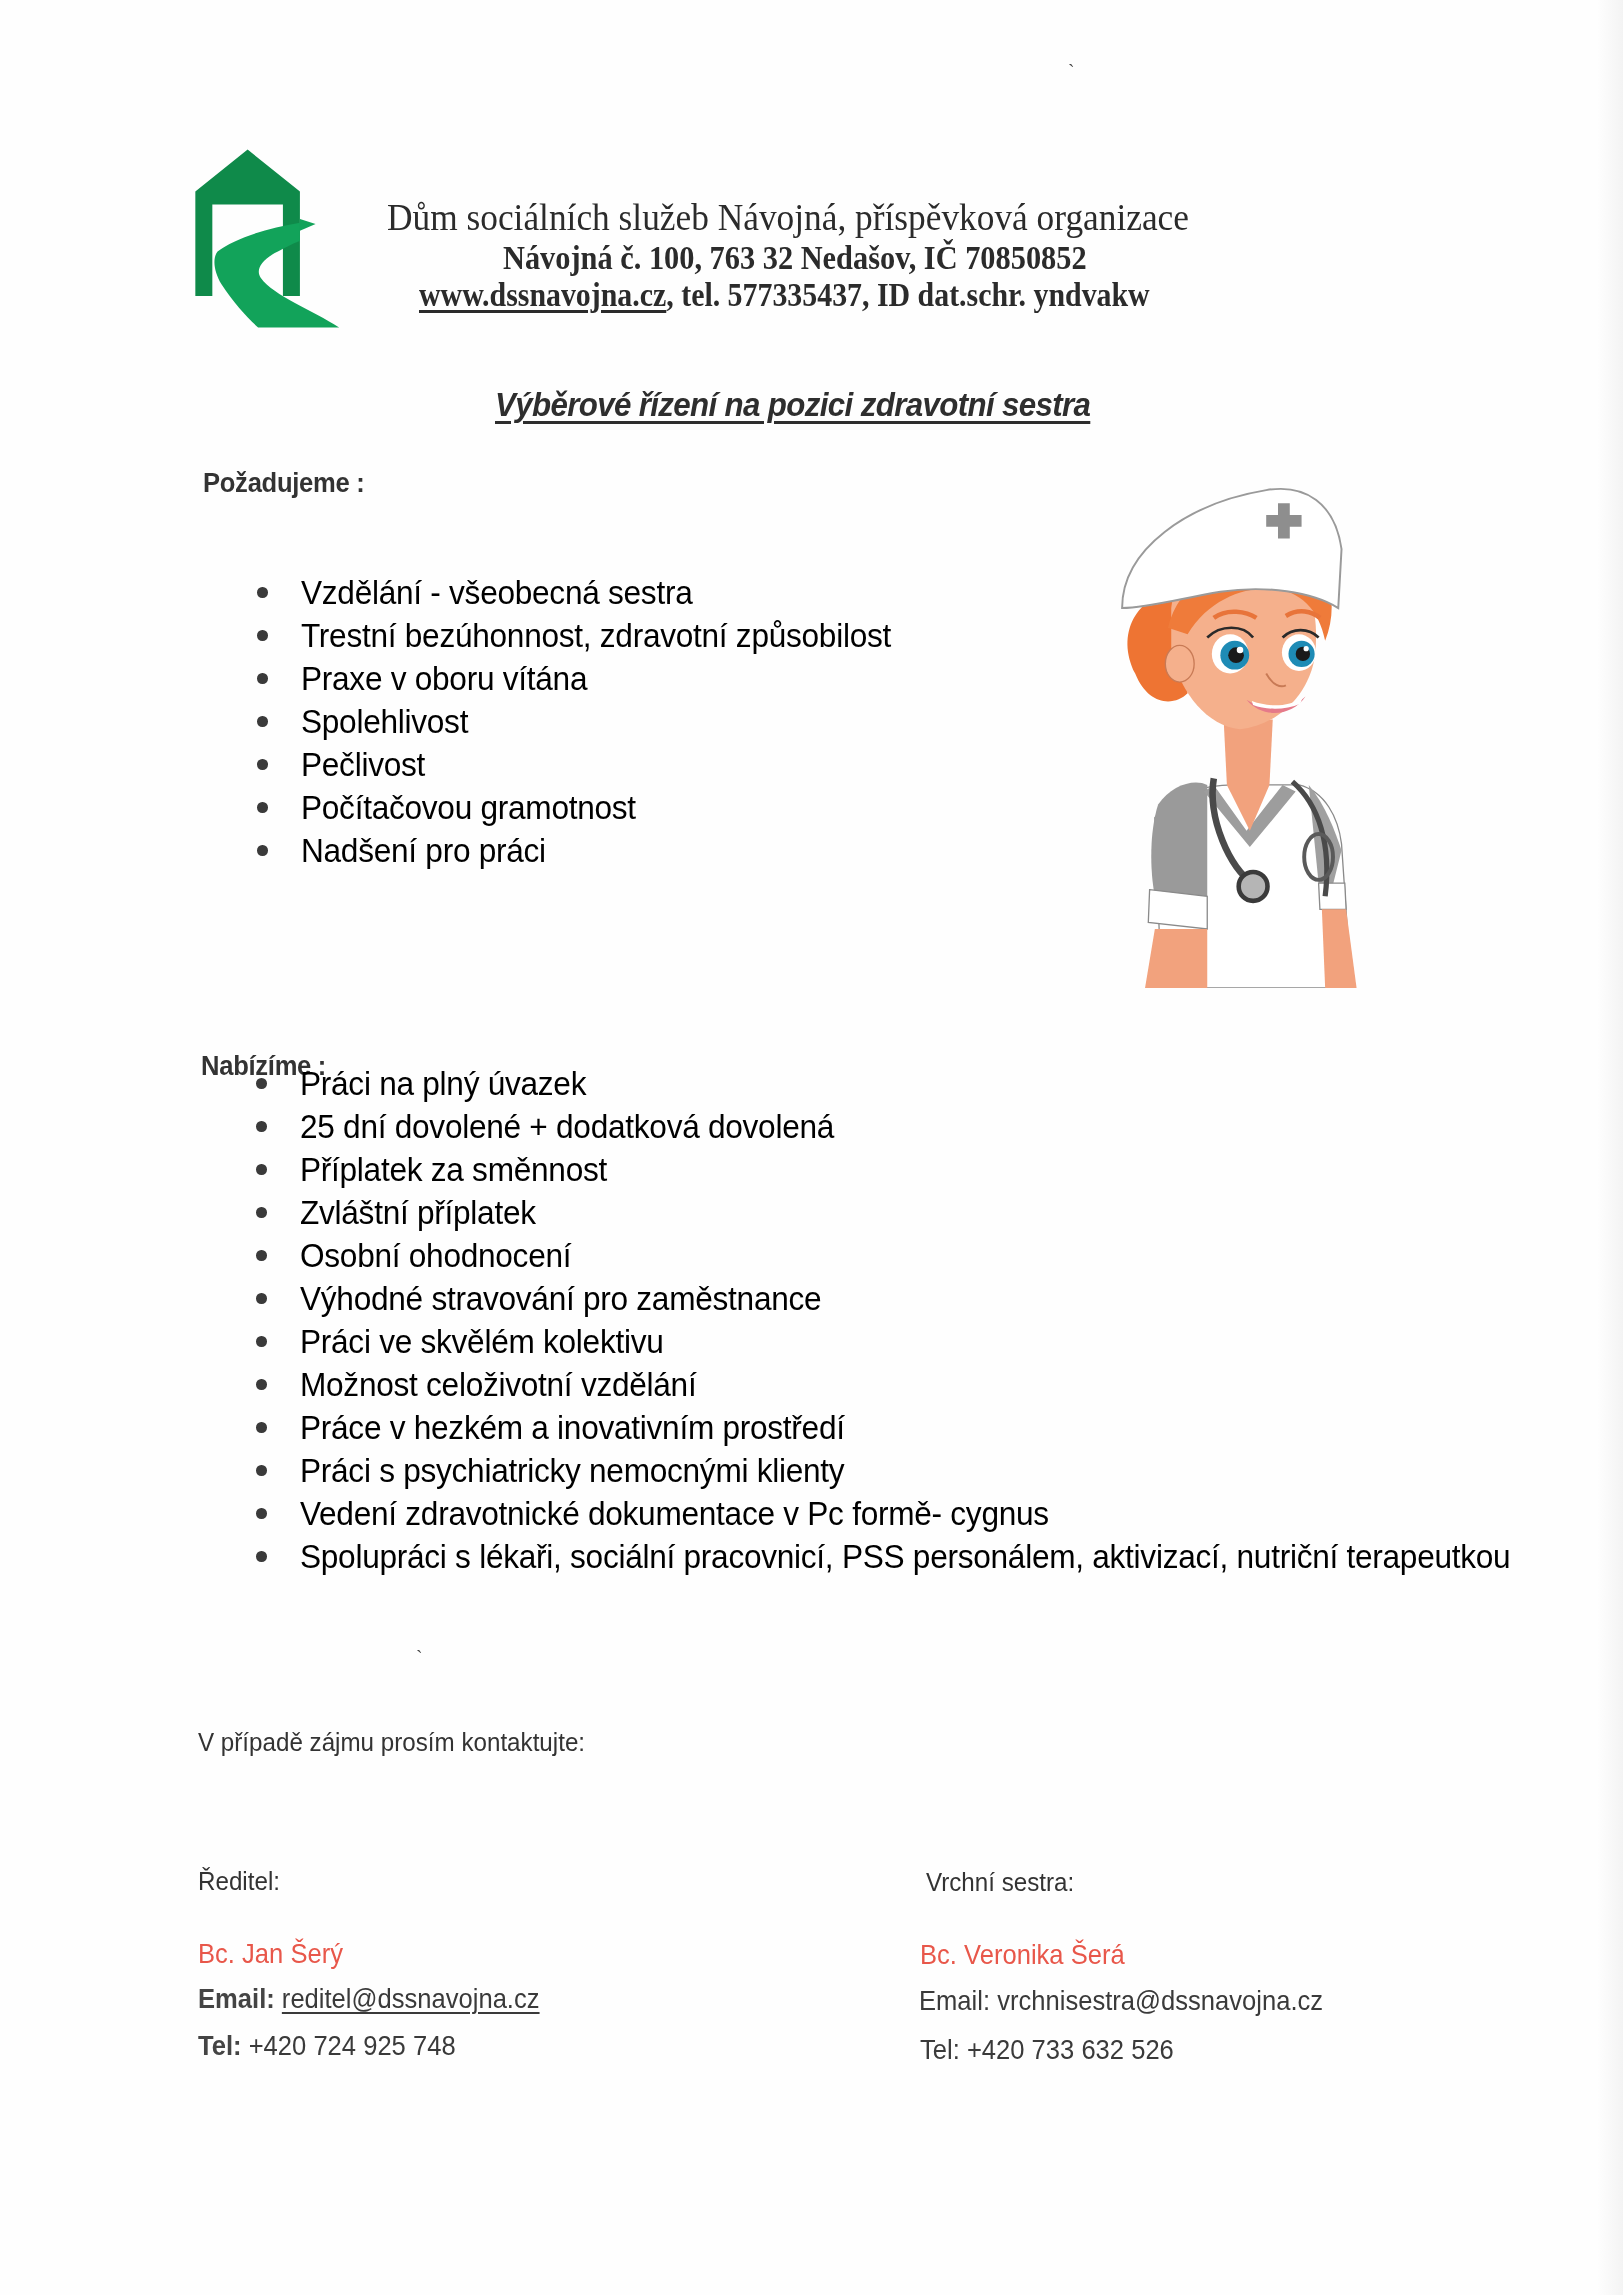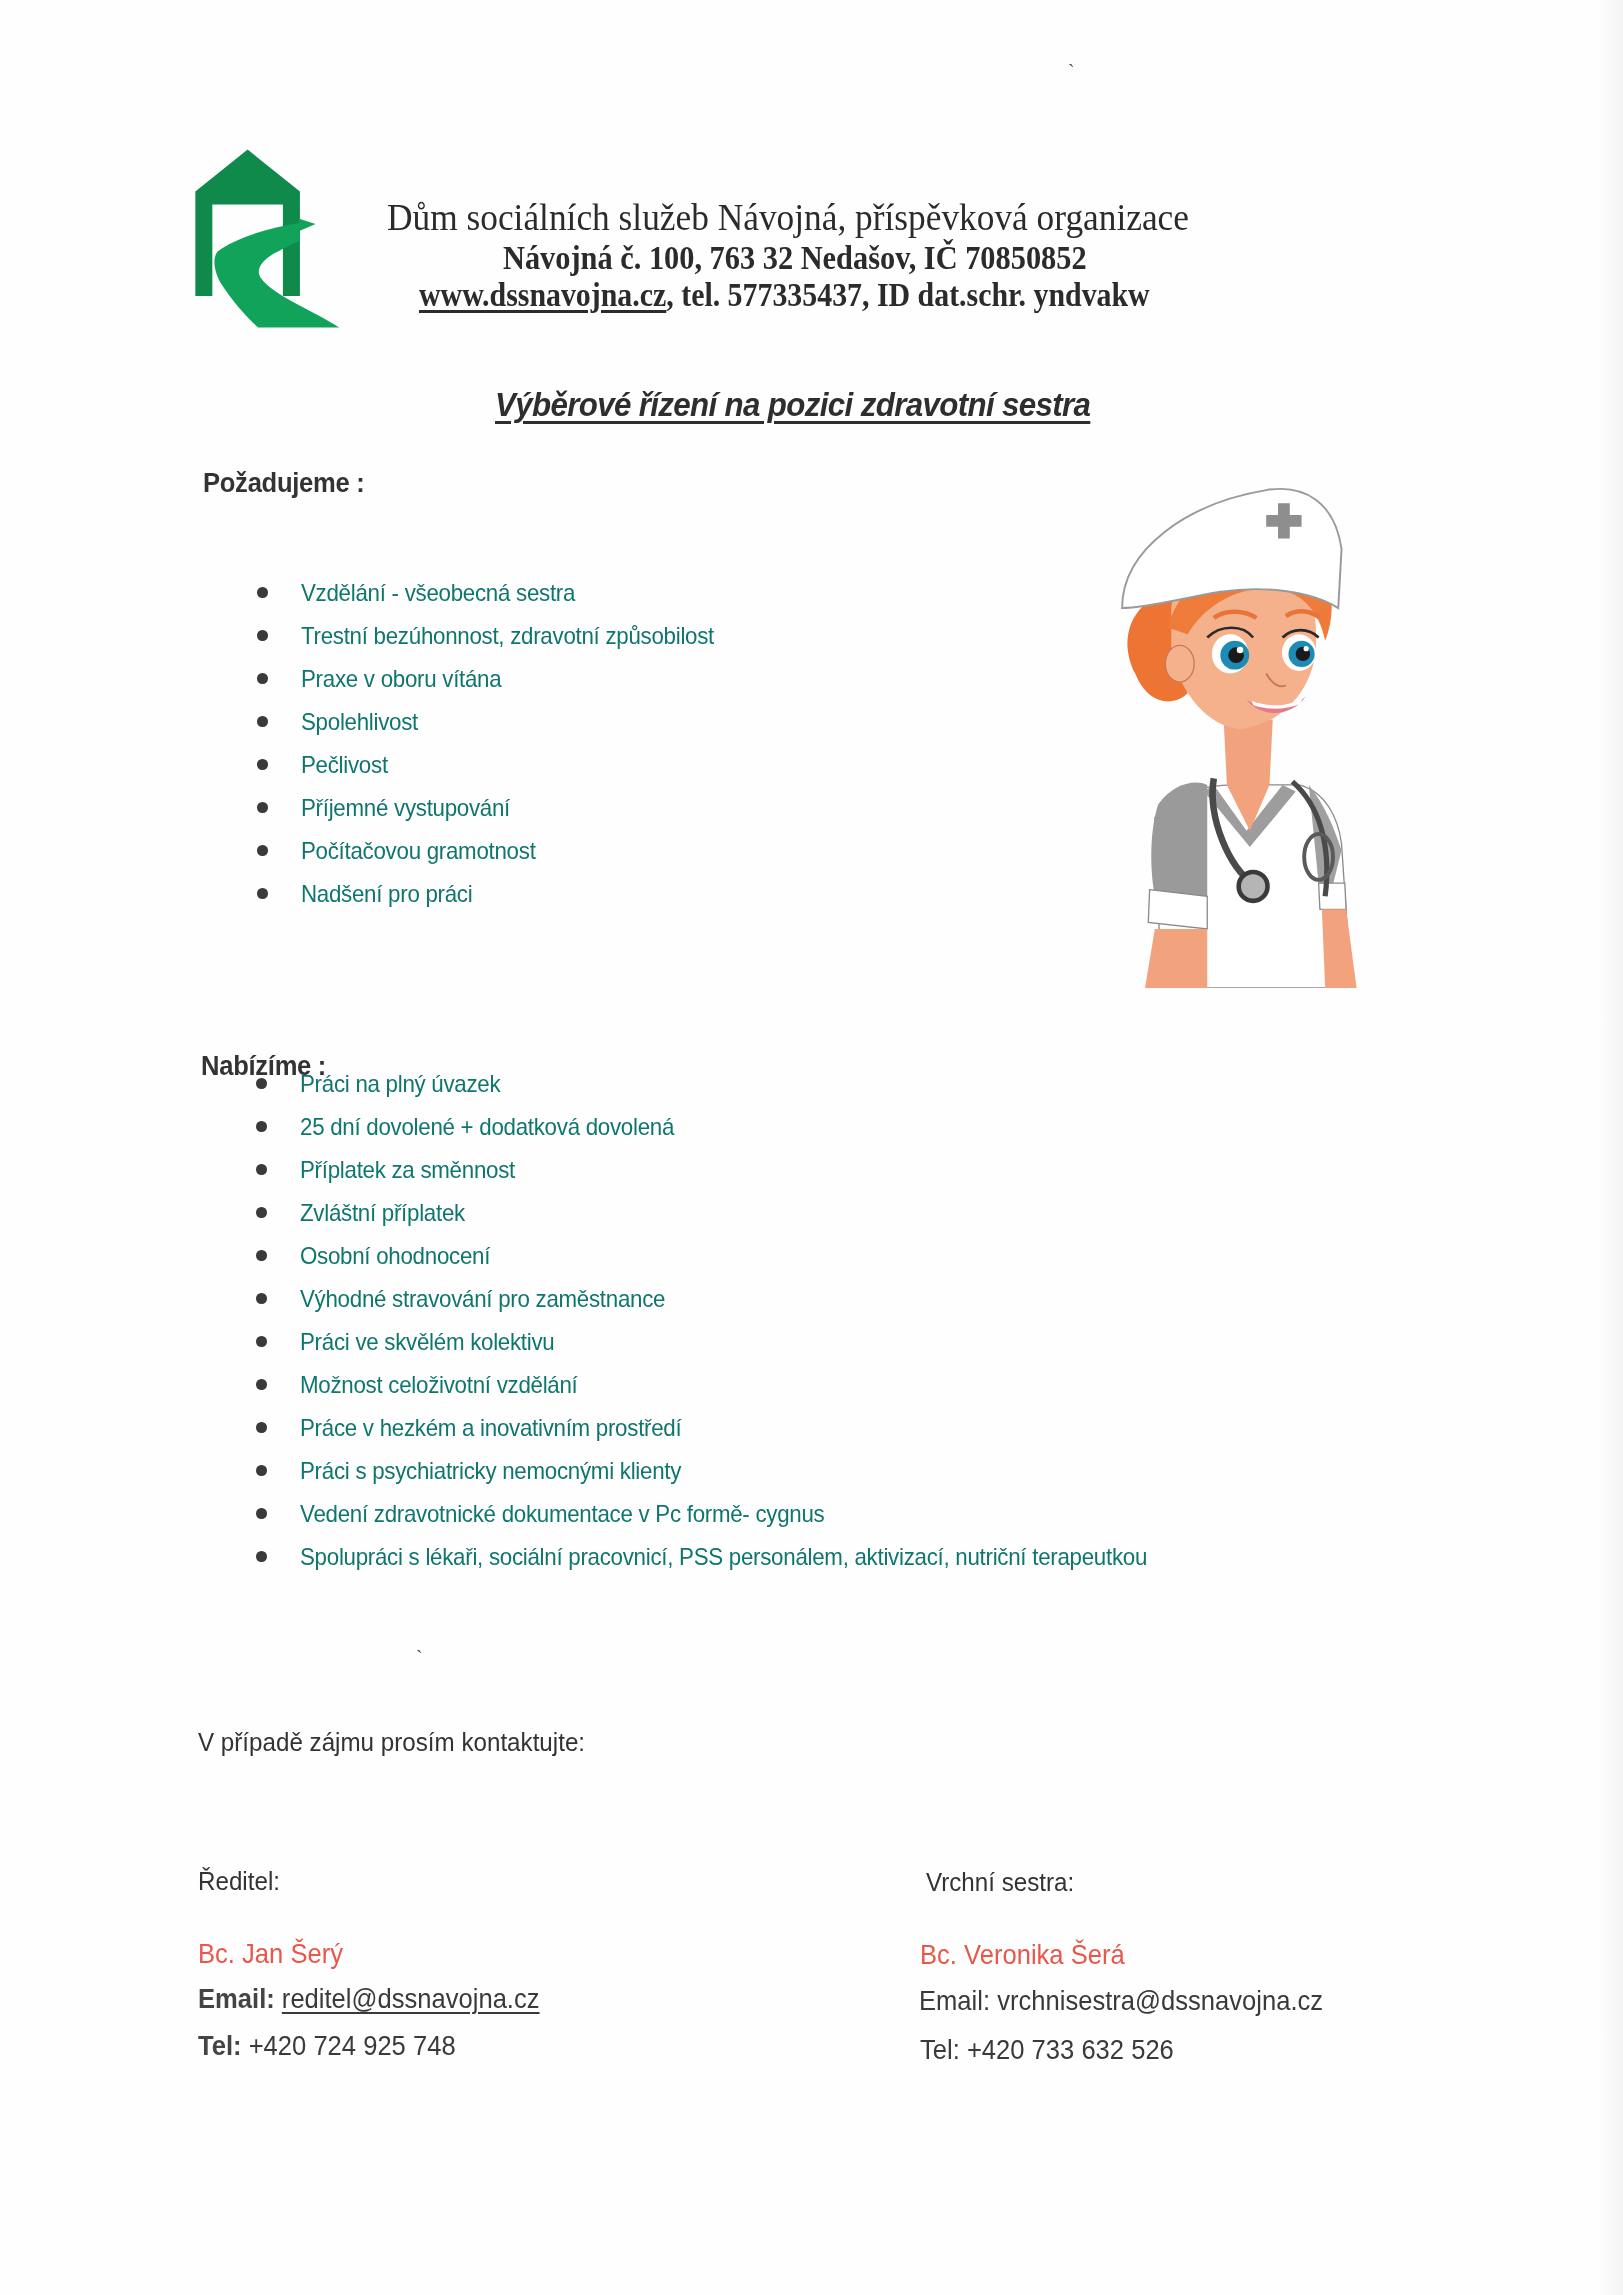--- a/index.html
+++ b/index.html
@@ -23,22 +23,22 @@
   
   .title { left:495px; top:382px; font-size:34px; line-height:45px; font-weight:bold; font-style:italic;
     color:#2e2e2e; letter-spacing:-0.7px; transform:scaleX(0.92); transform-origin:left top;
     text-decoration:underline; text-decoration-thickness:2.6px; text-underline-offset:5.2px; }
 
   .section-h { font-size:27.5px; line-height:34px; font-weight:bold; color:#333; letter-spacing:-0.3px; transform:scaleX(0.93); transform-origin:left top; }
   .req-h { left:203px; top:466px; }
   .off-h { left:201px; top:1049px; }
 
   ul.blist { position:absolute; margin:0; padding:0; list-style:none; }
-  ul.blist li { position:relative; height:43px; line-height:43px; font-size:24px; white-space:nowrap;
-    color:#0f766e; letter-spacing:-0.3px; }
+  ul.blist li { position:relative; height:43px; line-height:43px; font-size:34px; white-space:nowrap;
+    color:#000000; letter-spacing:-0.3px; }
   ul.blist li .dot { position:absolute; left:-44px; top:16.4px; width:10.5px; height:10.5px; border-radius:50%; background:#3a3a3a; }
   ul.blist li .txt { display:inline-block; transform:scaleX(0.93); transform-origin:left center; }
   .req-list { left:301px; top:571px; }
   .off-list { left:300px; top:1062px; }
 
   
   .nurse { position:absolute; left:1109px; top:477px; width:262px; height:511px; }
 
   
   .contact-intro { left:198px; top:1725px; font-size:26px; line-height:34px; color:#333; transform:scaleX(0.93); transform-origin:left top; }
@@ -76,21 +76,20 @@
 
   <div class="abs sans title">Výběrové řízení na pozici zdravotní sestra</div>
 
   <div class="abs sans section-h req-h">Požadujeme :</div>
   <ul class="blist sans req-list">
     <li><span class="dot"></span><span class="txt">Vzdělání  - všeobecná sestra</span></li>
     <li><span class="dot"></span><span class="txt">Trestní bezúhonnost, zdravotní způsobilost</span></li>
     <li><span class="dot"></span><span class="txt">Praxe v oboru vítána</span></li>
     <li><span class="dot"></span><span class="txt">Spolehlivost</span></li>
     <li><span class="dot"></span><span class="txt">Pečlivost</span></li>
-    <li><span class="dot"></span><span class="txt">Příjemné vystupování</span></li>
     <li><span class="dot"></span><span class="txt">Počítačovou gramotnost</span></li>
     <li><span class="dot"></span><span class="txt">Nadšení pro práci</span></li>
   </ul>
 
   <svg class="nurse" viewBox="0 0 400 780">
 
     <path d="M40 300 C10 240 40 180 110 170 L120 330 C100 350 60 350 40 300 Z" fill="#ee7433"></path>
 
     <path d="M70 520 C100 480 150 470 190 470 L290 470 C330 480 350 520 355 560 L370 780 L80 780 Z" fill="#ffffff" stroke="#8a8a8a" stroke-width="2"></path>
     <path d="M75 500 C95 470 130 460 150 470 L150 640 L70 640 C62 600 62 540 75 500 Z" fill="#9a9a9a"></path>

